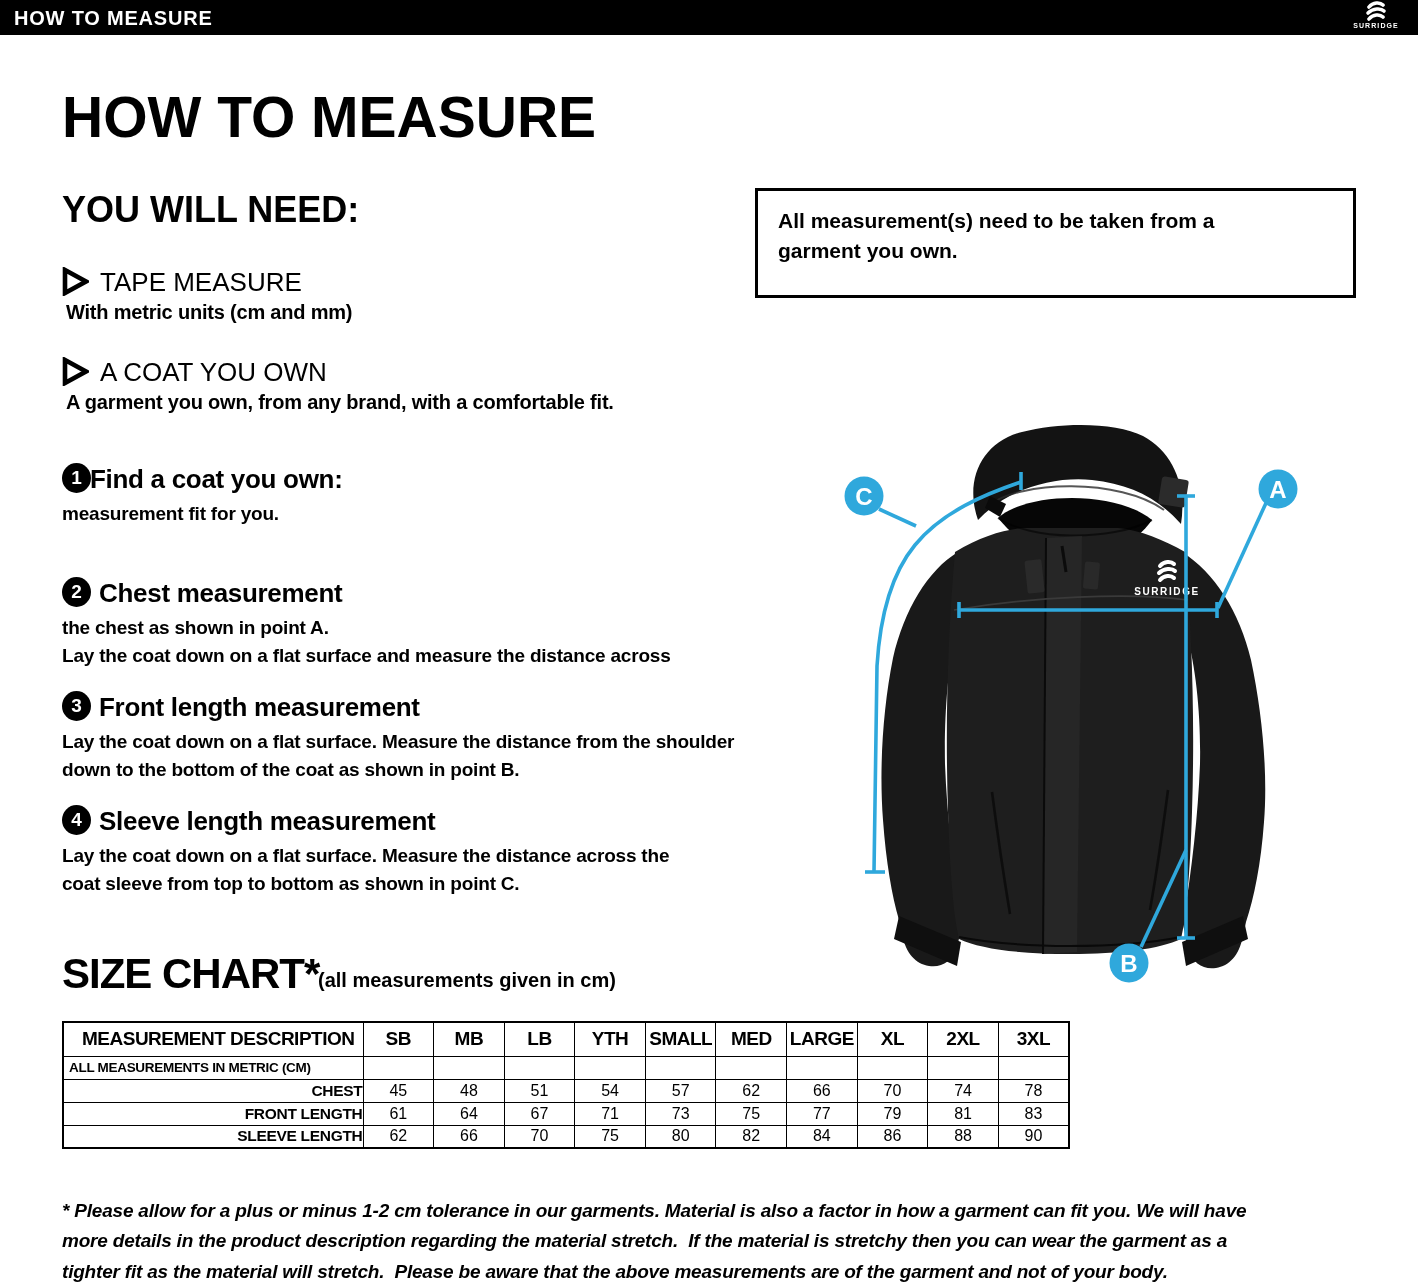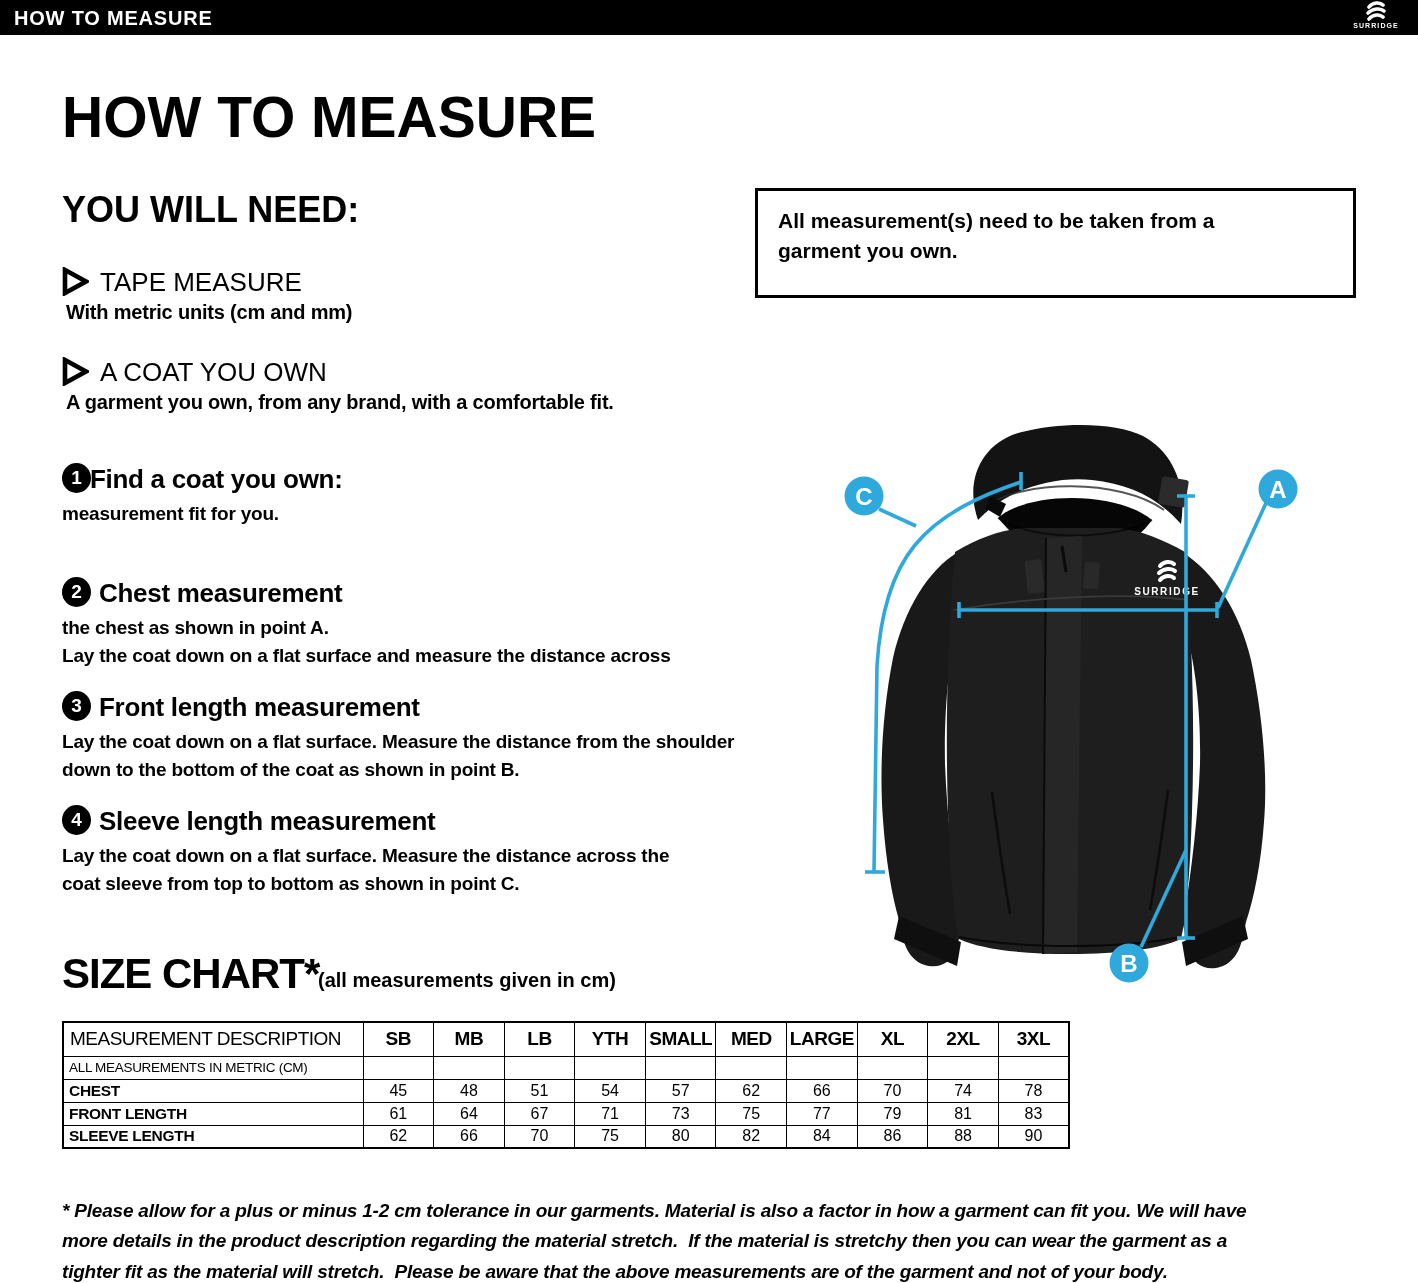--- a/index.html
+++ b/index.html
@@ -33,24 +33,24 @@
   .step-body { position:absolute; font-size:19px; font-weight:bold; letter-spacing:-0.2px; line-height:1.45; }
   .step-body .line { white-space:pre; }
 
   
   .sc-title { position:absolute; left:62px; top:950px; font-size:42px; font-weight:bold; letter-spacing:-1px; white-space:pre; }
   .sc-sub { position:absolute; left:318px; top:969px; font-size:20px; font-weight:bold; white-space:pre; }
 
   table.size { position:absolute; left:62px; top:1021px; border-collapse:collapse; table-layout:fixed; width:1006px;
                border:2.5px solid #000; }
   table.size td { border:1.5px solid #000; overflow:hidden; }
-  td.hdr-desc { font-size:19px; font-weight:normal; letter-spacing:-0.5px; padding-left:6px; height:34px; }
+  td.hdr-desc { font-size:19px; font-weight:bold; letter-spacing:-0.5px; padding-left:18px; height:34px; }
   td.hdr-size { font-size:19px; font-weight:bold; text-align:center; letter-spacing:-0.5px; }
-  td.metric { font-size:13.5px; font-weight:normal; letter-spacing:-0.3px; padding-left:5px; height:23px; }
-  td.rowlab { font-size:15.5px; font-weight:bold; letter-spacing:-0.3px; padding-left:5px; height:23px; }
+  td.metric { font-size:13.5px; font-weight:bold; letter-spacing:-0.3px; padding-left:5px; height:23px; }
+  td.rowlab { font-size:15.5px; font-weight:bold; letter-spacing:-0.3px; padding-left:5px; height:23px;text-align:right; }
   td.val { font-size:16px; text-align:center; }
 
   
   .footnote { position:absolute; left:62px; top:1196px; }
   .footnote .line { font-size:19px; font-weight:bold; font-style:italic; letter-spacing:-0.2px; line-height:1.6; white-space:pre; }
 
   
   .diagram { position:absolute; left:830px; top:420px; width:480px; height:580px; }
   .pt-letter { font-family:"Liberation Sans", sans-serif; font-size:24px; font-weight:bold; fill:#fff; }
   .brand-chest { font-family:"Liberation Sans", sans-serif; font-size:10px; font-weight:bold; fill:#fff; letter-spacing:1.6px; }

